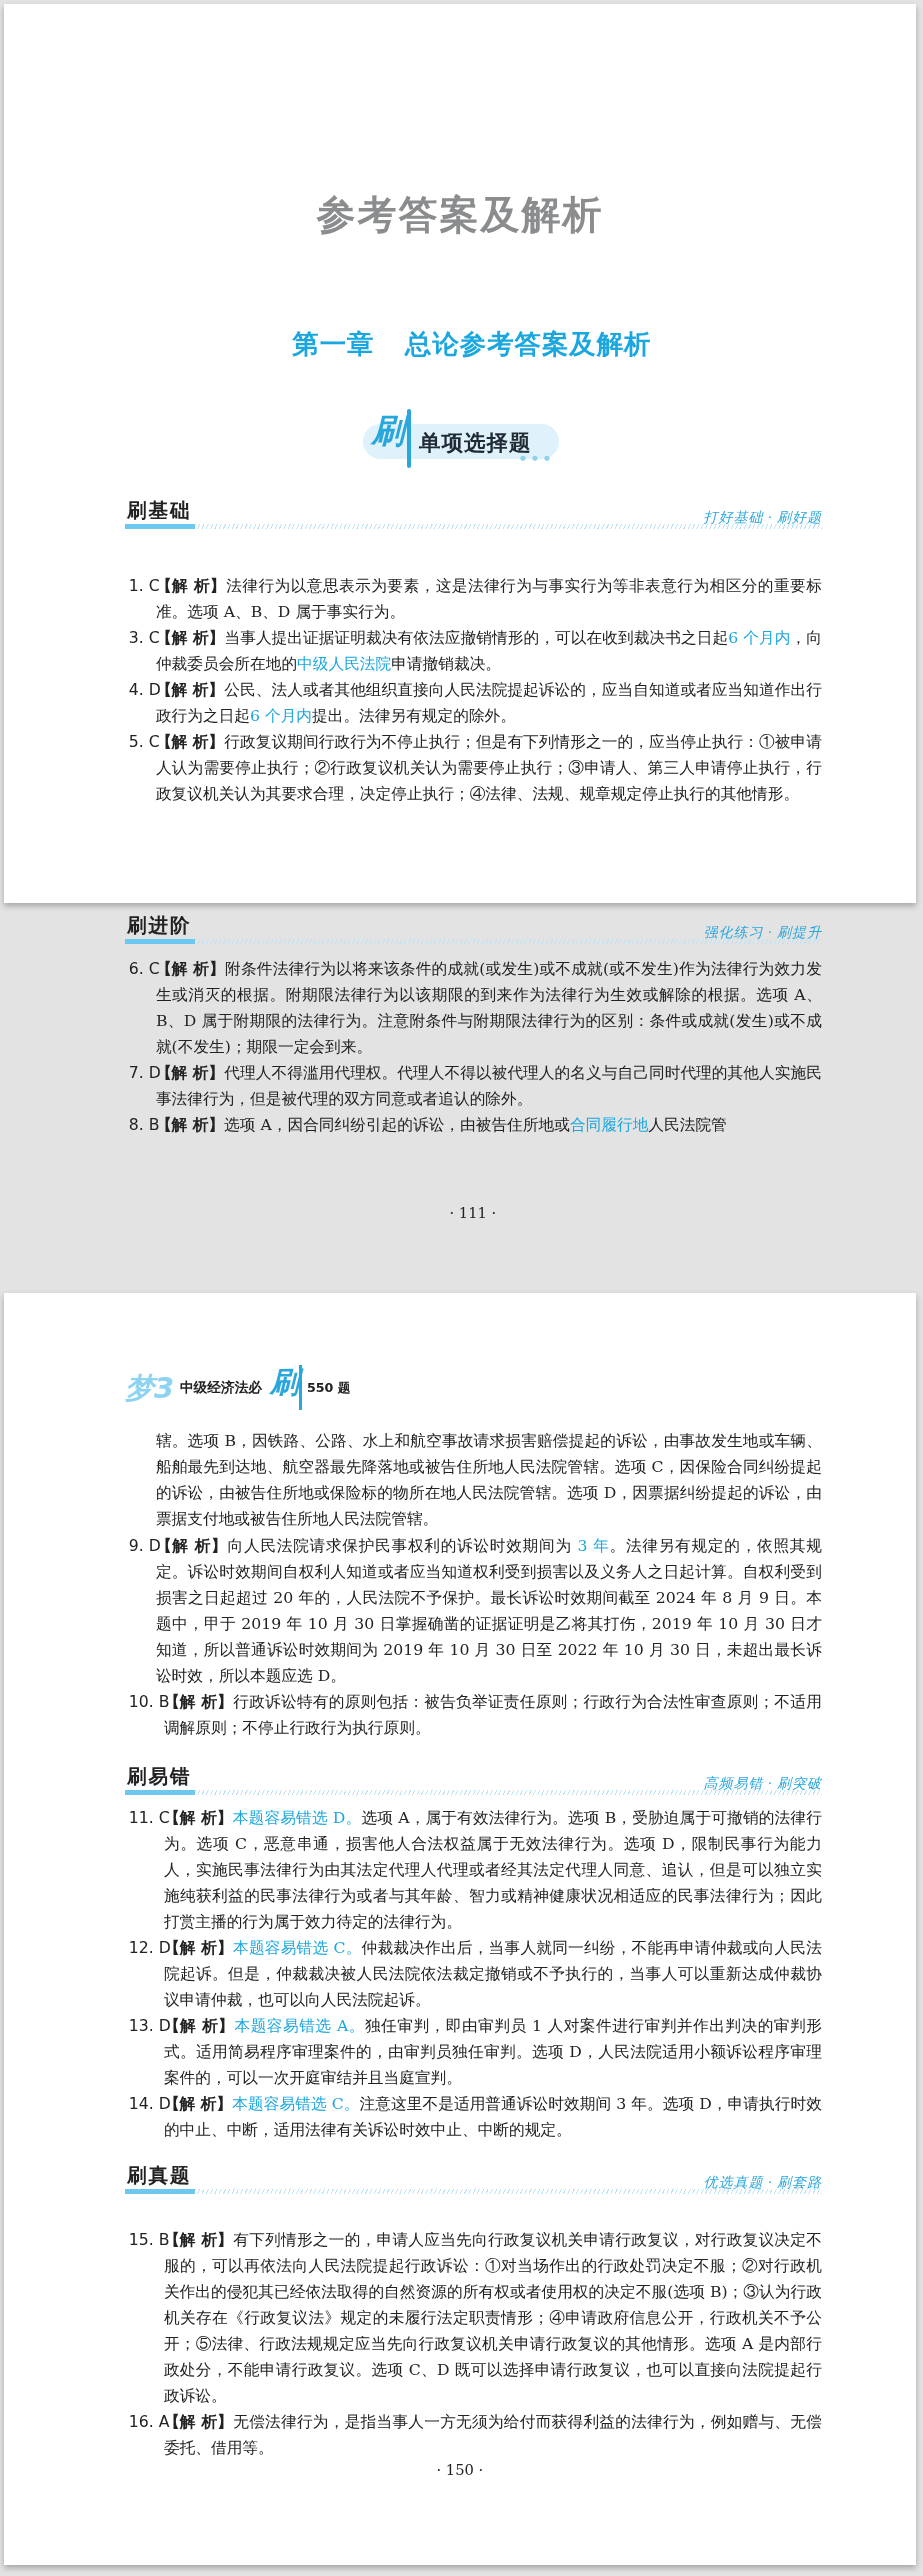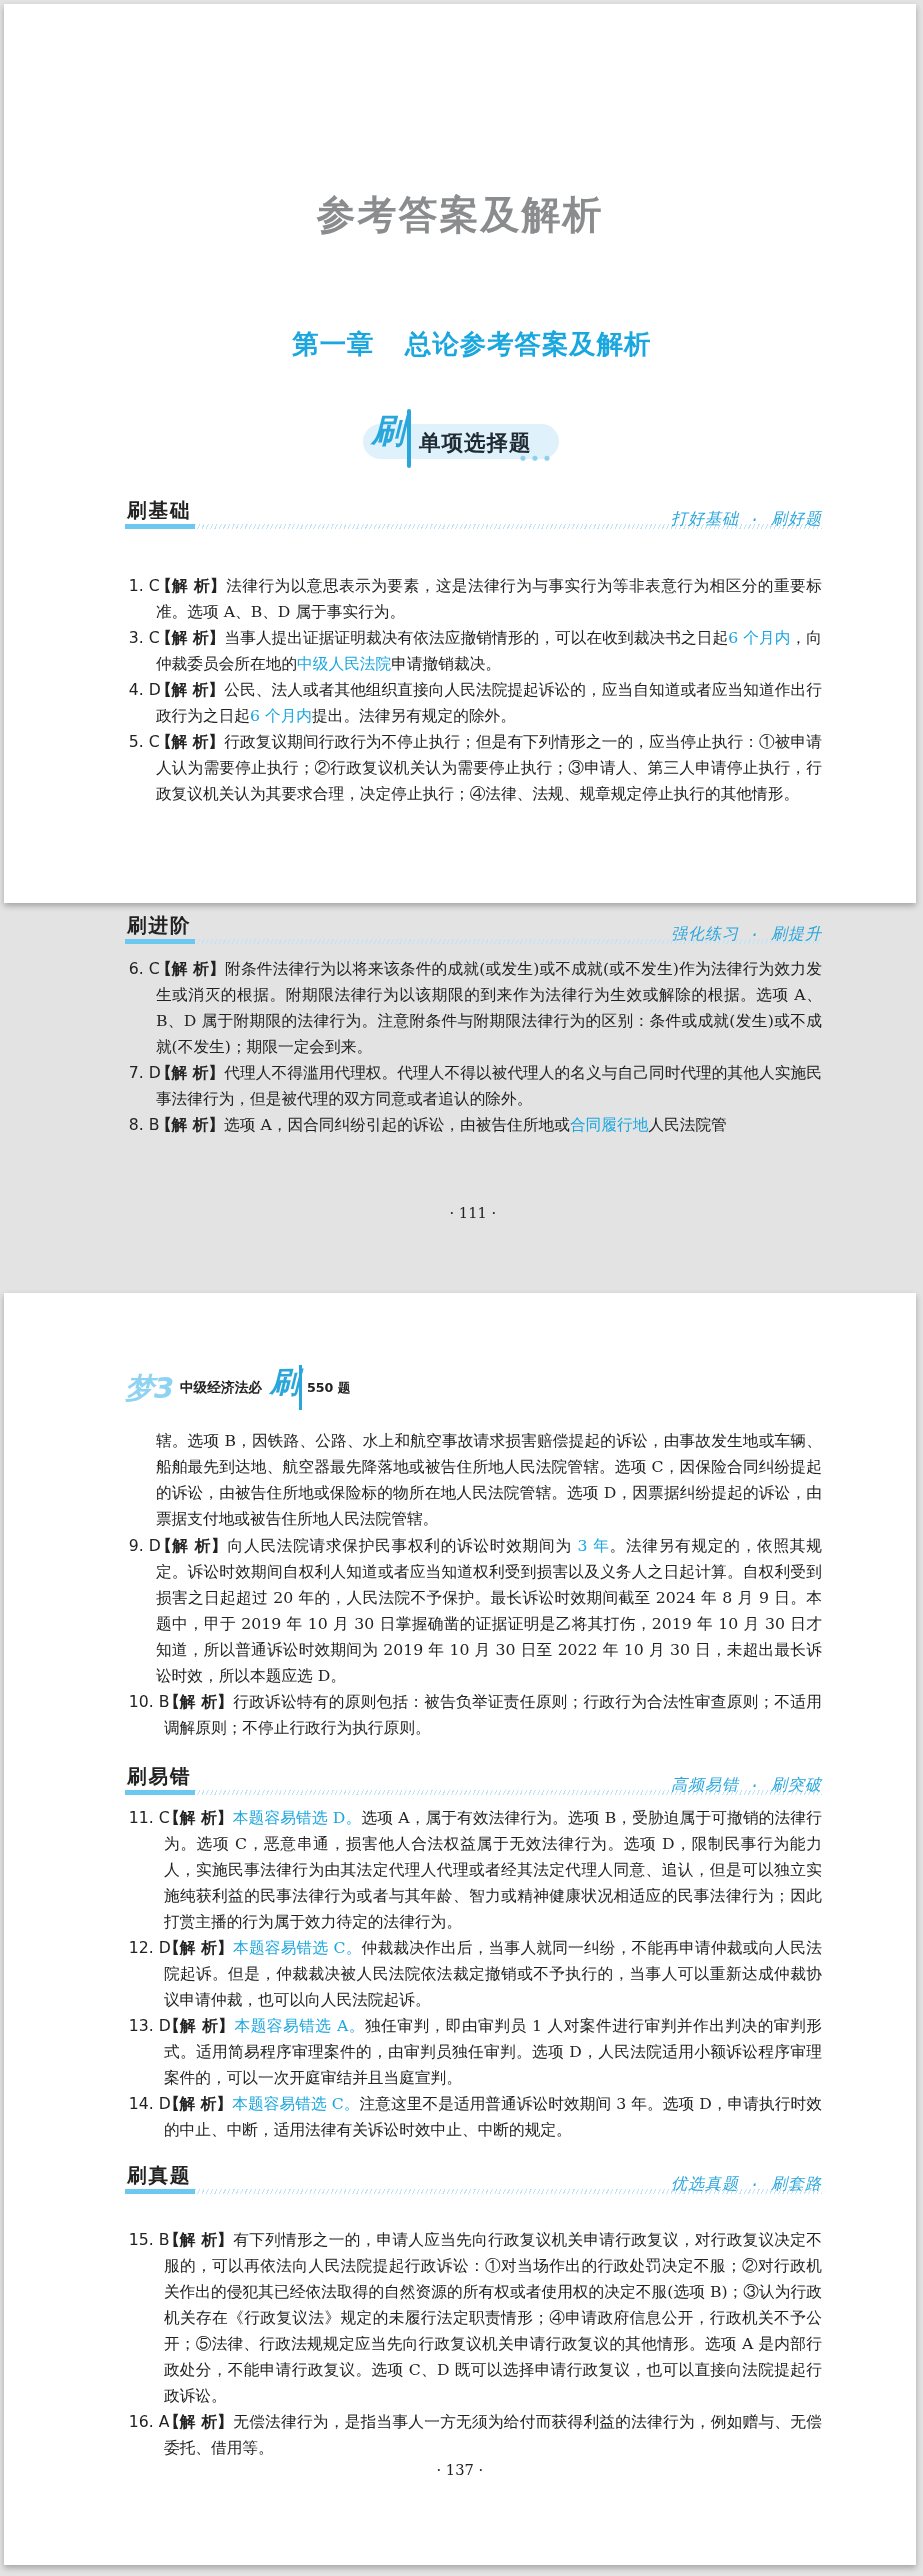--- a/index.html
+++ b/index.html
@@ -57,22 +57,22 @@
     font-weight:bold; font-size:19.6px; color:#222; letter-spacing:2px;
   }
   .section .sec-bar {
     position:absolute; left:0; top:27px; width:70px; height:4.9px; background:#6cc8ef;
   }
   .section .sec-hatch {
     position:absolute; left:70px; right:0; top:27px; height:4.9px;
     background: repeating-linear-gradient(115deg, #bfe3f5 0 1px, transparent 1px 3.9px);
   }
   .section .sec-slogan {
-    position:absolute; right:0; top:11.7px; font-size:16px; color:#29a6dc;
-    font-family:Liberation Mono, monospace; font-style:italic; letter-spacing:1px;
+    position:absolute; right:0; top:11.7px; font-size:14px; color:#29a6dc;
+    font-family:Liberation Serif, serif; font-style:italic; letter-spacing:1px;
   }
 
   .answers { position:absolute; left:121px; width:697px; }
   .item {
     position:relative; font-size:15.7px; line-height:26px; margin:0;
     padding-left:31px; text-align:justify;
   }
   .item.wide { padding-left:39px; }
   .item .num {
     position:absolute; left:3.9px; top:0; font-family:"DejaVu Sans", sans-serif;
@@ -188,15 +188,15 @@
     <div class="sec-bar"></div>
     <div class="sec-hatch"></div>
     <span class="sec-slogan">优选真题 · 刷套路</span>
   </div>
 
   <div class="answers" style="top:912px;margin-top:22px;" id="p2c">
       <p class="item wide"><span class="num">15. B</span><span class="tag">【解 析】</span><span>有下列情形之一的，申请人应当先向行政复议机关申请行政复议，对行政复议决定不服的，可以再依法向人民法院提起行政诉讼：①对当场作出的行政处罚决定不服；②对行政机关作出的侵犯其已经依法取得的自然资源的所有权或者使用权的决定不服(选项 B)；③认为行政机关存在《行政复议法》规定的未履行法定职责情形；④申请政府信息公开，行政机关不予公开；⑤法律、行政法规规定应当先向行政复议机关申请行政复议的其他情形。选项 A 是内部行政处分，不能申请行政复议。选项 C、D 既可以选择申请行政复议，也可以直接向法院提起行政诉讼。</span></p>
       <p class="item wide"><span class="num">16. A</span><span class="tag">【解 析】</span><span>无偿法律行为，是指当事人一方无须为给付而获得利益的法律行为，例如赠与、无偿委托、借用等。</span></p>
     </div>
 
-  <div class="page-num" style="top:1168px;">· 137 ·</div>
+  <div class="page-num" style="top:1168px;">· 150 ·</div>
 </div>
 
 
 </body></html>

